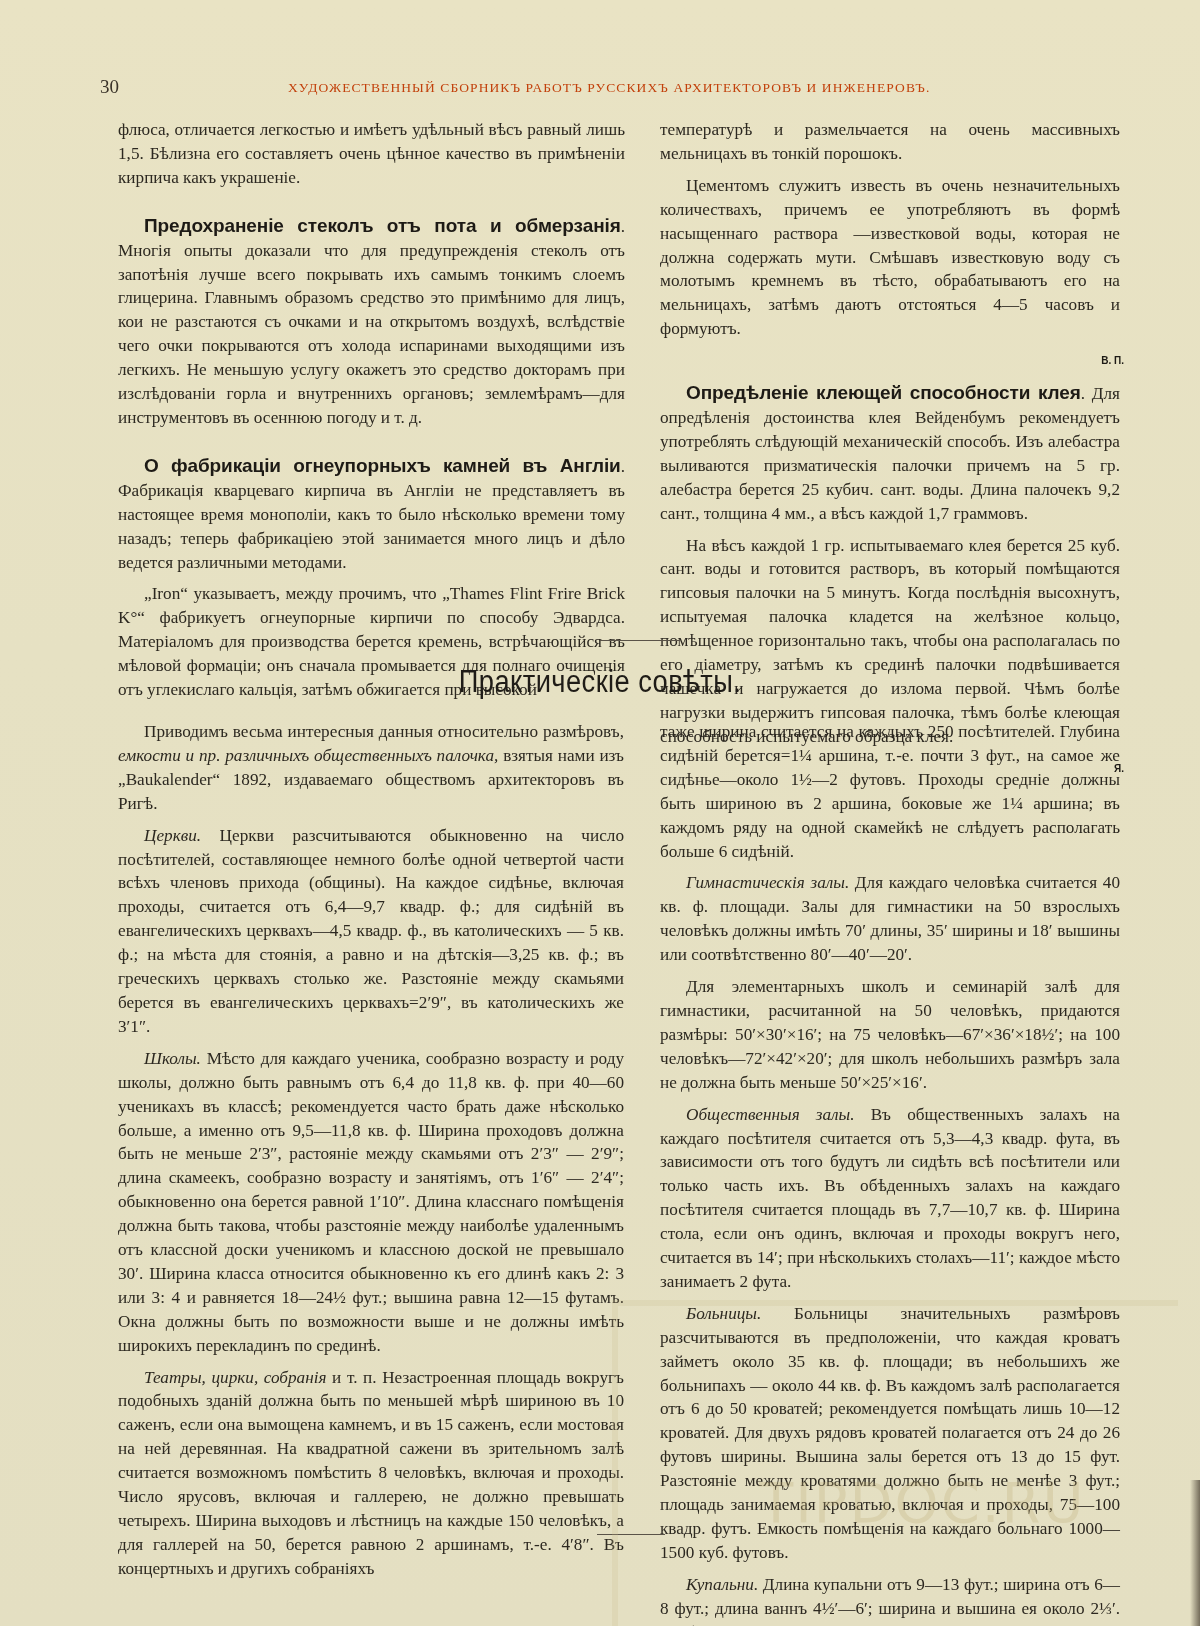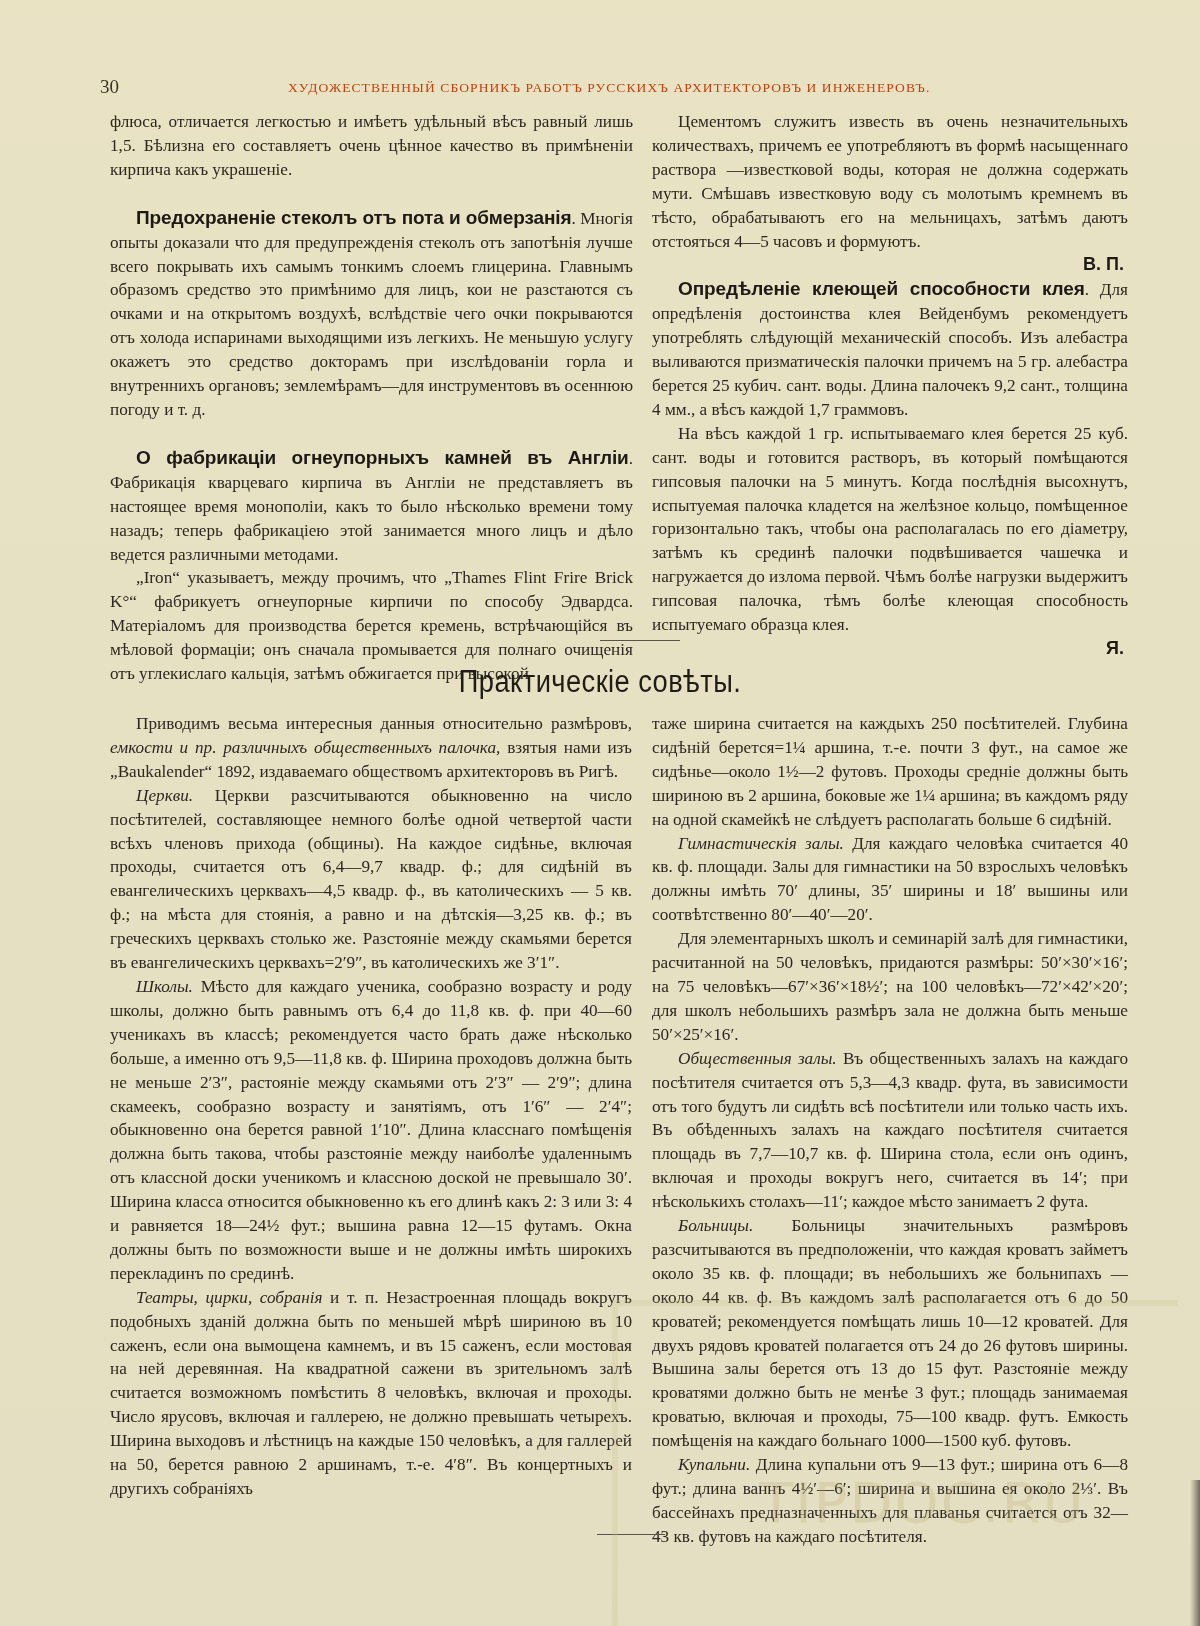--- a/index.html
+++ b/index.html
@@ -18,26 +18,26 @@
     position: absolute; left: 2px; top: 0; font-size: 19px; font-family: "Liberation Serif", serif; color: #3a3329;
   }
   .running-head {
     position: absolute; left: 190px; top: 4px; font-size: 13.5px; letter-spacing: 1.1px;
     font-family: "Liberation Serif", serif; color: #c2410c;
   }
   .col {
     position: absolute; font-family: "Liberation Serif", serif; font-size: 17.2px; line-height: 23.9px;
     text-align: justify; color: #2c2820;
   }
-  .col p { margin: 0; text-indent: 26px; hyphens: none; }
+  .col p { margin: 8px; text-indent: 26px; hyphens: none; }
   .col p.noindent { text-indent: 0; }
   .col p.gap { margin-top: 24px; }
   .bold-head { font-family: "Liberation Sans", sans-serif; font-weight: bold; font-size: 19px; color: #1d1a15; letter-spacing: -0.1px; }
   .ital { font-style: italic; }
-  .signature { text-align: right; font-family: "Liberation Sans", sans-serif; font-weight: bold; font-size: 18px; color: #1d1a15; padding-right: 4px; }
+  .signature { text-align: right; font-family: "Liberation Sans", sans-serif; font-weight: bold; font-size: 10px; color: #1d1a15; padding-right: 4px; }
   .col-top-left { left: 110px; top: 110px; width: 523px; }
   .col-top-right { left: 652px; top: 110px; width: 476px; }
   .section-title {
     position: absolute; left: 0; width: 1200px; top: 664px; text-align: center;
     font-family: "Liberation Sans", sans-serif; font-size: 31px; letter-spacing: 0.5px; color: #1f1c17;
     transform: scaleX(0.88); transform-origin: 600px 0;
   }
   .divider-top { position: absolute; left: 600px; top: 640px; width: 80px; border-top: 1px solid #5a5348; }
   .divider-bottom { position: absolute; left: 597px; top: 1534px; width: 68px; border-top: 1px solid #5a5348; }
   .col-bot-left { left: 110px; top: 712px; width: 522px; }
@@ -63,20 +63,21 @@
   </div>
 
   <div class="col col-top-left">
     <p class="noindent">флюса, отличается легкостью и имѣетъ удѣльный вѣсъ равный лишь 1,5. Бѣлизна его составляетъ очень цѣнное качество въ примѣненіи кирпича какъ украшеніе.</p>
     <p class="gap"><span class="bold-head">Предохраненіе стеколъ отъ пота и обмерзанія</span><span>. Многія опыты доказали что для предупрежденія стеколъ отъ запотѣнія лучше всего покрывать ихъ самымъ тонкимъ слоемъ глицерина. Главнымъ образомъ средство это примѣнимо для лицъ, кои не разстаются съ очками и на открытомъ воздухѣ, вслѣдствіе чего очки покрываются отъ холода испаринами выходящими изъ легкихъ. Не меньшую услугу окажетъ это средство докторамъ при изслѣдованіи горла и внутреннихъ органовъ; землемѣрамъ—для инструментовъ въ осеннюю погоду и т. д.</span></p>
     <p class="gap"><span class="bold-head">О фабрикаціи огнеупорныхъ камней въ Англіи</span><span>. Фабрикація кварцеваго кирпича въ Англіи не представляетъ въ настоящее время монополіи, какъ то было нѣсколько времени тому назадъ; теперь фабрикаціею этой занимается много лицъ и дѣло ведется различными методами.</span></p>
     <p>„Iron“ указываетъ, между прочимъ, что „Thames Flint Frire Brick K°“ фабрикуетъ огнеупорные кирпичи по способу Эдвардса. Матеріаломъ для производства берется кремень, встрѣчающійся въ мѣловой формаціи; онъ сначала промывается для полнаго очищенія отъ углекислаго кальція, затѣмъ обжигается при высокой</p>
   </div>
 
   <div class="col col-top-right">
+    <p class="noindent">температурѣ и размельчается на очень массивныхъ мельницахъ въ тонкій порошокъ.</p>
     <p>Цементомъ служитъ известь въ очень незначительныхъ количествахъ, причемъ ее употребляютъ въ формѣ насыщеннаго раствора —известковой воды, которая не должна содержать мути. Смѣшавъ известковую воду съ молотымъ кремнемъ въ тѣсто, обрабатываютъ его на мельницахъ, затѣмъ даютъ отстояться 4—5 часовъ и формуютъ.</p>
     <div class="signature">В. П.</div>
     <p><span class="bold-head">Опредѣленіе клеющей способности клея</span><span>. Для опредѣленія достоинства клея Вейденбумъ рекомендуетъ употреблять слѣдующій механическій способъ. Изъ алебастра выливаются призматическія палочки причемъ на 5 гр. алебастра берется 25 кубич. сант. воды. Длина палочекъ 9,2 сант., толщина 4 мм., а вѣсъ каждой 1,7 граммовъ.</span></p>
     <p>На вѣсъ каждой 1 гр. испытываемаго клея берется 25 куб. сант. воды и готовится растворъ, въ который помѣщаются гипсовыя палочки на 5 минутъ. Когда послѣднія высохнутъ, испытуемая палочка кладется на желѣзное кольцо, помѣщенное горизонтально такъ, чтобы она располагалась по его діаметру, затѣмъ къ срединѣ палочки подвѣшивается чашечка и нагружается до излома первой. Чѣмъ болѣе нагрузки выдержитъ гипсовая палочка, тѣмъ болѣе клеющая способность испытуемаго образца клея.</p>
     <div class="signature">Я.</div>
   </div>
 
   <div class="divider-top"></div>
 
   <div class="section-title">Практическіе совѣты.</div>

